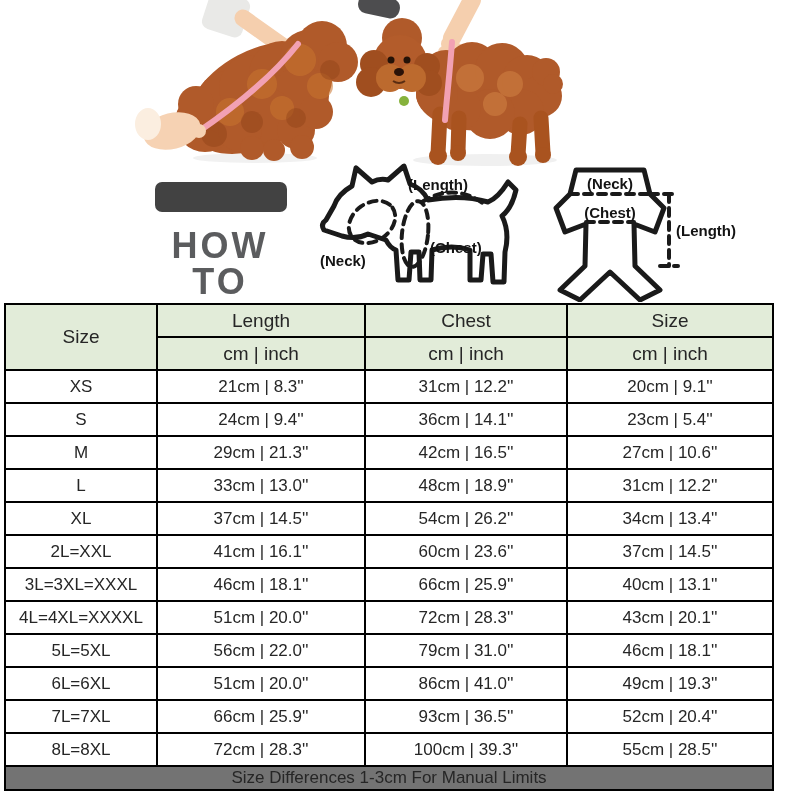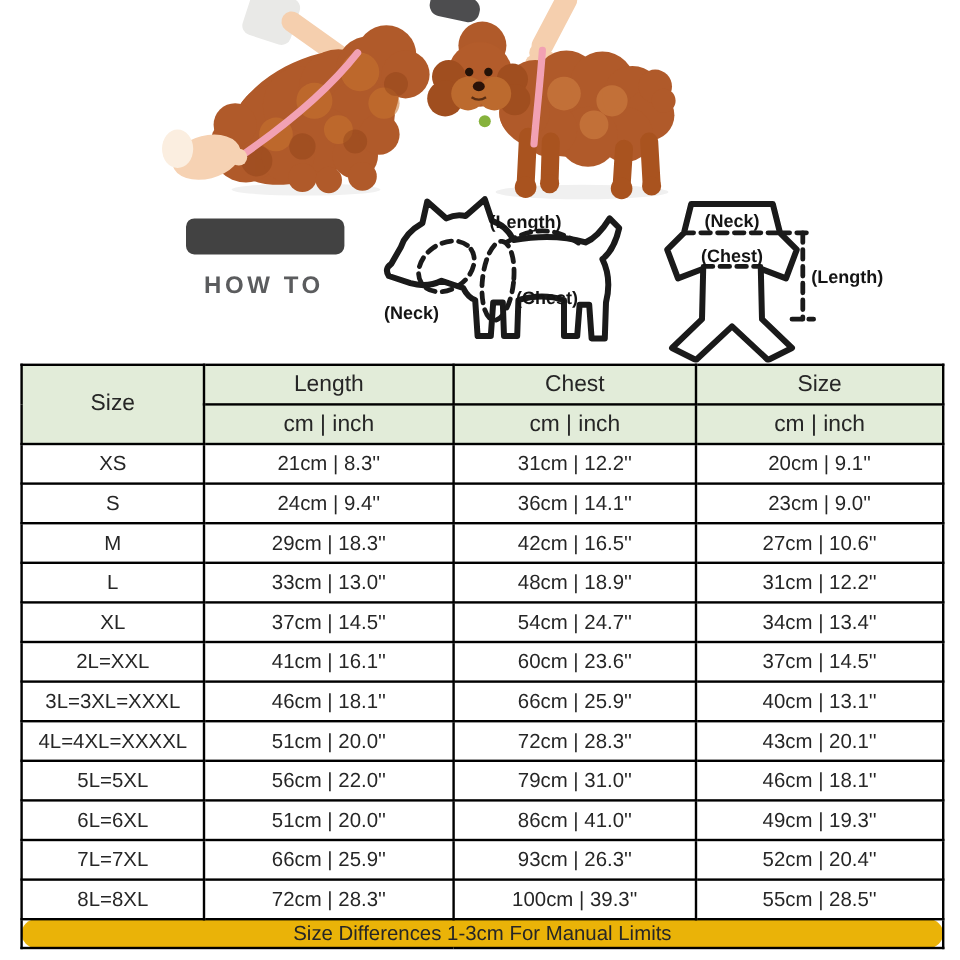--- a/index.html
+++ b/index.html
@@ -11,41 +11,41 @@
 
   
   #dark-plate{
     left:155px;top:182px;width:132px;height:30px;border-radius:7px;
     background:#424242;
   }
   #measure-title{
     left:148px;top:228px;width:144px;text-align:center;color:#5b5c5e;
     font-weight:bold;line-height:1;
   }
-  #measure-title .l1{font-size:20px;letter-spacing:3px;}
+  #measure-title .l1{font-size:36px;letter-spacing:3px;}
   #measure-title .l2{font-size:23px;letter-spacing:2px;margin-top:12px;}
 
   
   svg{display:block;}
   .outline{fill:#ffffff;stroke:#1a1a1a;stroke-width:5;stroke-linejoin:round;}
   .dash{fill:none;stroke:#1a1a1a;stroke-width:4;stroke-dasharray:8 6;stroke-linecap:round;}
   .dlabel{font-family:"Liberation Sans",sans-serif;font-size:15px;font-weight:bold;fill:#141414;}
 
   
   #size-table{
-    position:absolute;left:17px;top:303px;width:768px;
+    position:absolute;left:4px;top:303px;width:768px;
     border-collapse:collapse;table-layout:fixed;
   }
   #size-table th,#size-table td{
     border:2px solid #000;text-align:center;vertical-align:middle;
     padding:0;font-weight:normal;color:#262626;
   }
   #size-table th{background:#e2ecd9;font-size:19px;height:31px;}
-  #size-table td{font-size:17px;height:31px;background:#ffffff;border-radius:15px;}
-  #size-table td.ftr{background:#eab308;height:22px;font-size:17px;}
+  #size-table td{font-size:17px;height:31px;background:#ffffff;}
+  #size-table td.ftr{background:#737373;height:22px;font-size:17px;}
 </style>
 </head>
 <body>
 
 <svg class="abs" style="left:0;top:0" width="800" height="168" viewBox="0 0 800 168">
 
   <g>
     <ellipse cx="255" cy="158" rx="62" ry="5" fill="#f1f1f1"></ellipse>
 
     <rect x="205" y="-6" width="42" height="40" rx="8" fill="#e9e9e7" transform="rotate(18 226 14)"></rect>
@@ -218,38 +218,38 @@
   <tr>
     <td>XS</td>
     <td>21cm | 8.3''</td>
     <td>31cm | 12.2''</td>
     <td>20cm | 9.1''</td>
   </tr>
   <tr>
     <td>S</td>
     <td>24cm | 9.4''</td>
     <td>36cm | 14.1''</td>
-    <td>23cm | 9.0''</td>
+    <td>23cm | 5.4''</td>
   </tr>
   <tr>
     <td>M</td>
-    <td>29cm | 18.3''</td>
+    <td>29cm | 21.3''</td>
     <td>42cm | 16.5''</td>
     <td>27cm | 10.6''</td>
   </tr>
   <tr>
     <td>L</td>
     <td>33cm | 13.0''</td>
     <td>48cm | 18.9''</td>
     <td>31cm | 12.2''</td>
   </tr>
   <tr>
     <td>XL</td>
     <td>37cm | 14.5''</td>
-    <td>54cm | 24.7''</td>
+    <td>54cm | 26.2''</td>
     <td>34cm | 13.4''</td>
   </tr>
   <tr>
     <td>2L=XXL</td>
     <td>41cm | 16.1''</td>
     <td>60cm | 23.6''</td>
     <td>37cm | 14.5''</td>
   </tr>
   <tr>
     <td>3L=3XL=XXXL</td>
@@ -271,21 +271,21 @@
   </tr>
   <tr>
     <td>6L=6XL</td>
     <td>51cm | 20.0''</td>
     <td>86cm | 41.0''</td>
     <td>49cm | 19.3''</td>
   </tr>
   <tr>
     <td>7L=7XL</td>
     <td>66cm | 25.9''</td>
-    <td>93cm | 26.3''</td>
+    <td>93cm | 36.5''</td>
     <td>52cm | 20.4''</td>
   </tr>
   <tr>
     <td>8L=8XL</td>
     <td>72cm | 28.3''</td>
     <td>100cm | 39.3''</td>
     <td>55cm | 28.5''</td>
   </tr>
   <tr>
     <td class="ftr" colspan="4">Size Differences 1-3cm For Manual Limits</td>

